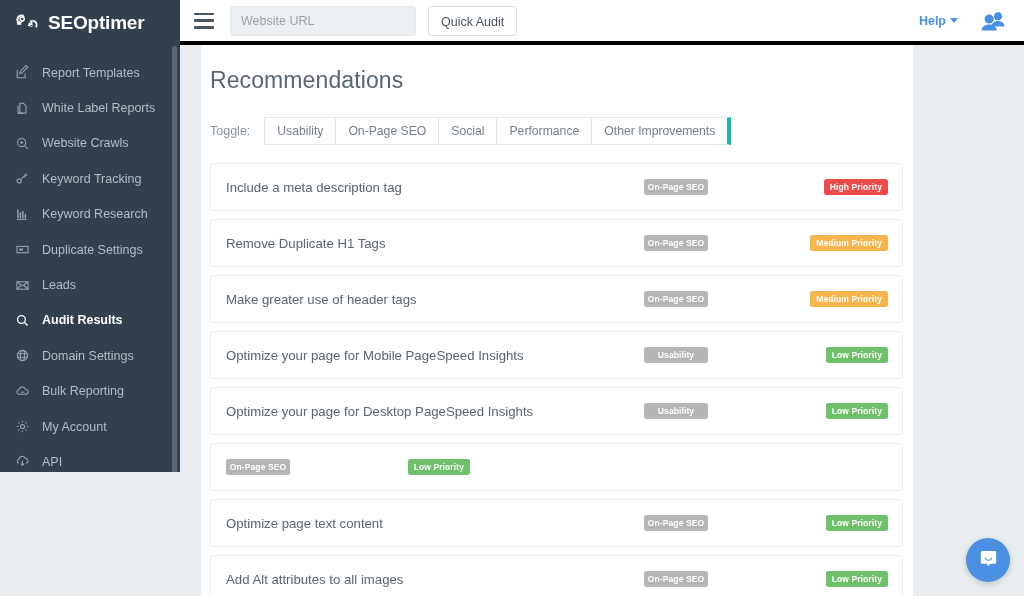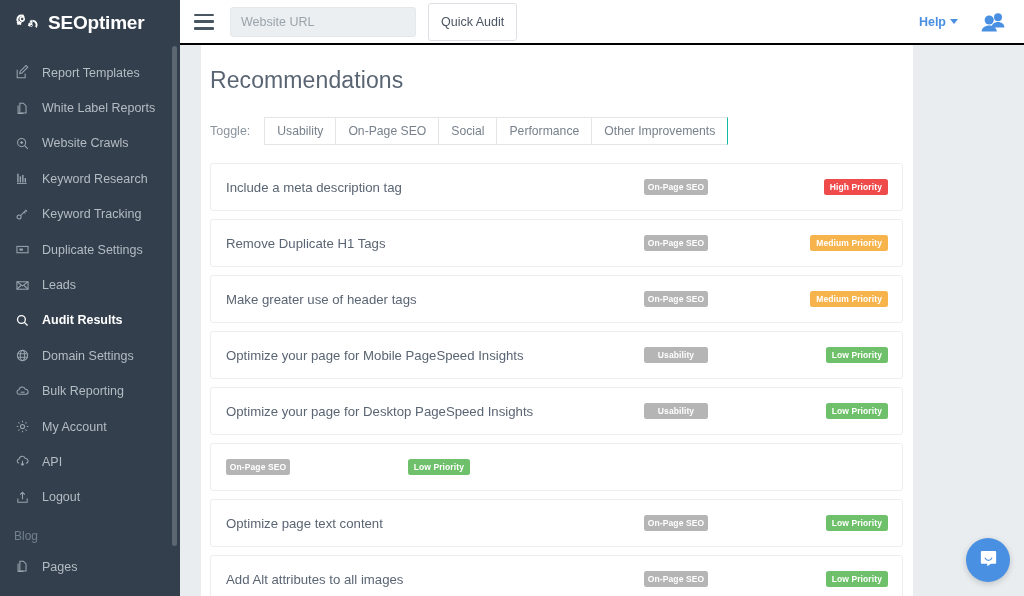--- a/index.html
+++ b/index.html
@@ -7,21 +7,21 @@
     width: 1024px; height: 596px;
     overflow: hidden;
     font-family: "Liberation Sans", sans-serif;
     background: #e9edf0;
   }
 
   .app { position: relative; width: 1024px; height: 596px; display: flex; }
 
   
   .sidebar {
-    width: 180px; height: 596px;
+    width: 180px; height: 472px;
     background: #333f4d;
     flex: 0 0 180px;
     position: relative;
     overflow: hidden;
   }
   .brand {
     height: 45px;
     display: flex; align-items: center;
     padding-left: 14px;
     gap: 8px;
@@ -71,21 +71,21 @@
   }
 
   
   .right { flex: 1 1 auto; height: 596px; position: relative; background: #e9edf0; }
 
   .topbar {
     height: 45px;
     background: #ffffff;
     display: flex; align-items: center;
     padding: 0 18px 0 14px;
-    border-bottom: 2px solid #000000;
+    border-bottom: 4px solid #000000;
   }
   .hamburger {
     width: 20px; height: 16px;
     display: flex; flex-direction: column; justify-content: space-between;
     cursor: pointer;
     margin-right: 16px;
   }
   .hamburger span { display: block; height: 2.6px; background: #4a5562; border-radius: 1px; }
 
   .url-input {
@@ -96,21 +96,21 @@
     padding: 0 10px;
     font-size: 12.5px;
     color: #4a5562;
     font-family: "Liberation Sans", sans-serif;
     outline: none;
   }
   .url-input::placeholder { color: #9aa3ab; }
 
   .quick-audit {
     margin-left: 12px;
-    height: 38px;
+    height: 30px;
     padding: 8px 12px;
     background: #ffffff;
     border: 1px solid #dde1e5;
     border-radius: 3px;
     font-size: 12.5px;
     color: #4a5562;
     font-family: "Liberation Sans", sans-serif;
     cursor: pointer;
   }
 
@@ -171,21 +171,21 @@
     padding: 0 12px;
     background: #ffffff;
     border: 1px solid #e2e6e9;
     border-right: none;
     font-size: 12.2px;
     color: #77818c;
     font-family: "Liberation Sans", sans-serif;
     cursor: pointer;
     display: flex; align-items: center;
   }
-  .toggle-btn:last-child { border-right: 1px solid #14b8a6; }
+  .toggle-btn:last-child { border-right: 4px solid #14b8a6; }
 
   .rec-list { margin-top: 18px; }
   .rec-row {
     height: 48px;
     background: #ffffff;
     border: 1px solid #ededf0;
     border-radius: 3px;
     margin-bottom: 8px;
     display: flex; align-items: center;
     padding: 0 14px 0 15px;
@@ -274,40 +274,40 @@
             <circle cx="7.5" cy="7.5" r="4.6"></circle>
               <path d="M11 11l3.5 3.5"></path>
               <path d="M5.8 7.5h3.4M7.5 5.8v3.4"></path>
           </svg>
         </span>
         <span class="nav-label">Website Crawls</span>
       </div>
 
       <div class="nav-item">
         <span class="nav-icon">
+          <svg viewBox="0 0 17 17" width="15" height="15" fill="none" stroke="currentColor" stroke-width="1.2">
+            <circle cx="4.6" cy="11.4" r="2.3"></circle>
+              <path d="M6.3 9.8l6.5-6.5"></path>
+              <path d="M10.4 5.7l1.4 1.4M12.2 3.9l1.4 1.4"></path>
+          </svg>
+        </span>
+        <span class="nav-label">Keyword Tracking</span>
+      </div>
+
+      <div class="nav-item">
+        <span class="nav-icon">
           <svg viewBox="0 0 17 17" width="15" height="15" fill="currentColor">
             <rect x="2.5" y="3" width="1.6" height="10"></rect>
               <rect x="5.3" y="6" width="1.6" height="7"></rect>
             <rect x="8.1" y="4.5" width="1.6" height="8.5"></rect>
               <rect x="10.9" y="8" width="1.6" height="5"></rect>
             <rect x="2.2" y="13.6" width="11" height="1"></rect>
           </svg>
         </span>
         <span class="nav-label">Keyword Research</span>
-      </div>
-
-      <div class="nav-item">
-        <span class="nav-icon">
-          <svg viewBox="0 0 17 17" width="15" height="15" fill="none" stroke="currentColor" stroke-width="1.2">
-            <circle cx="4.6" cy="11.4" r="2.3"></circle>
-              <path d="M6.3 9.8l6.5-6.5"></path>
-              <path d="M10.4 5.7l1.4 1.4M12.2 3.9l1.4 1.4"></path>
-          </svg>
-        </span>
-        <span class="nav-label">Keyword Tracking</span>
       </div>
 
       <div class="nav-item">
         <span class="nav-icon">
           <svg viewBox="0 0 17 17" width="15" height="15" fill="none" stroke="currentColor" stroke-width="1.2">
             <rect x="2.2" y="5" width="12.6" height="7.2"></rect>
               <rect x="5" y="7.4" width="4" height="2.4" fill="currentColor" stroke="none"></rect>
           </svg>
         </span>
         <span class="nav-label">Duplicate Settings</span>

